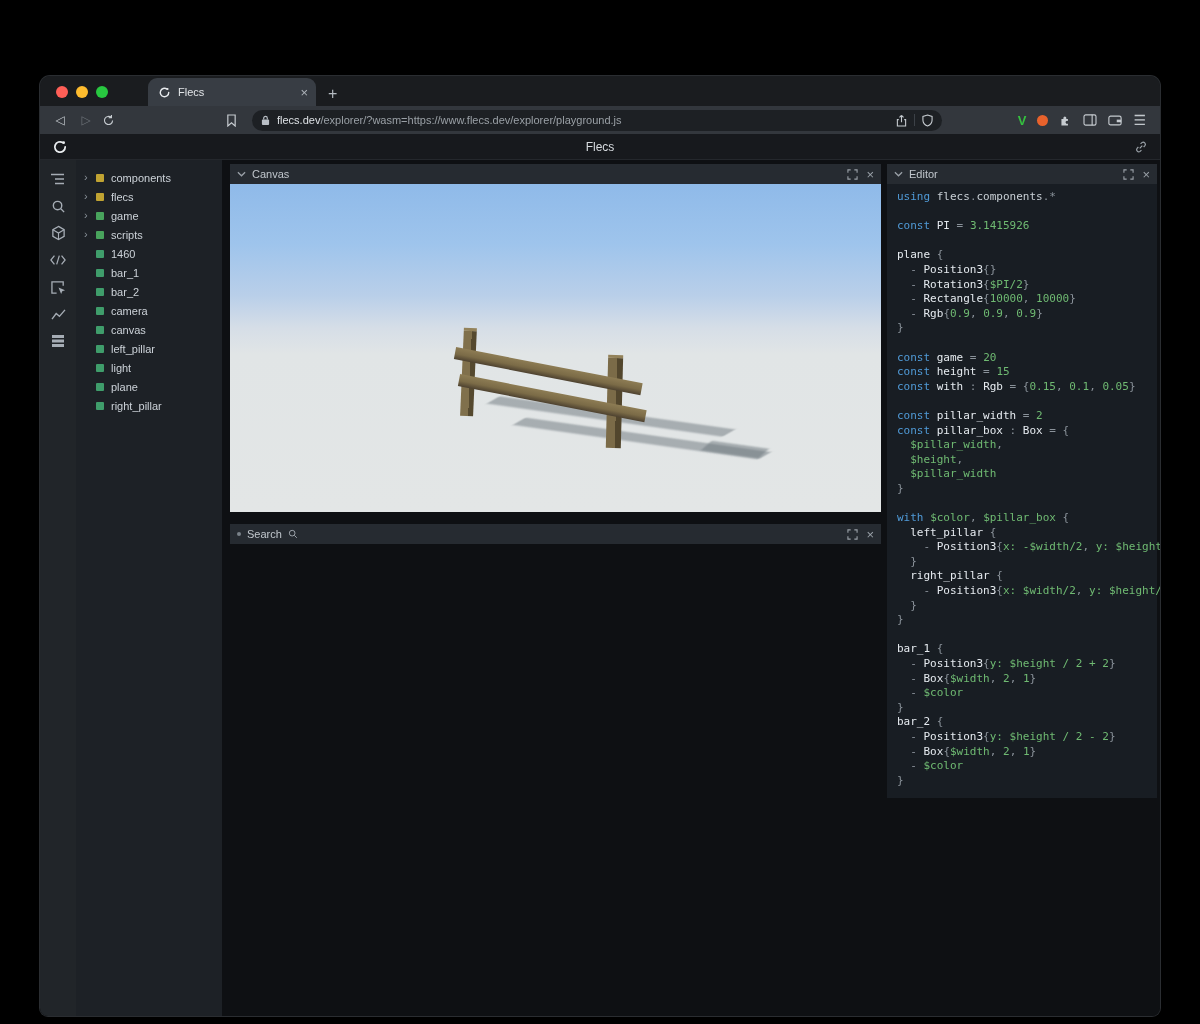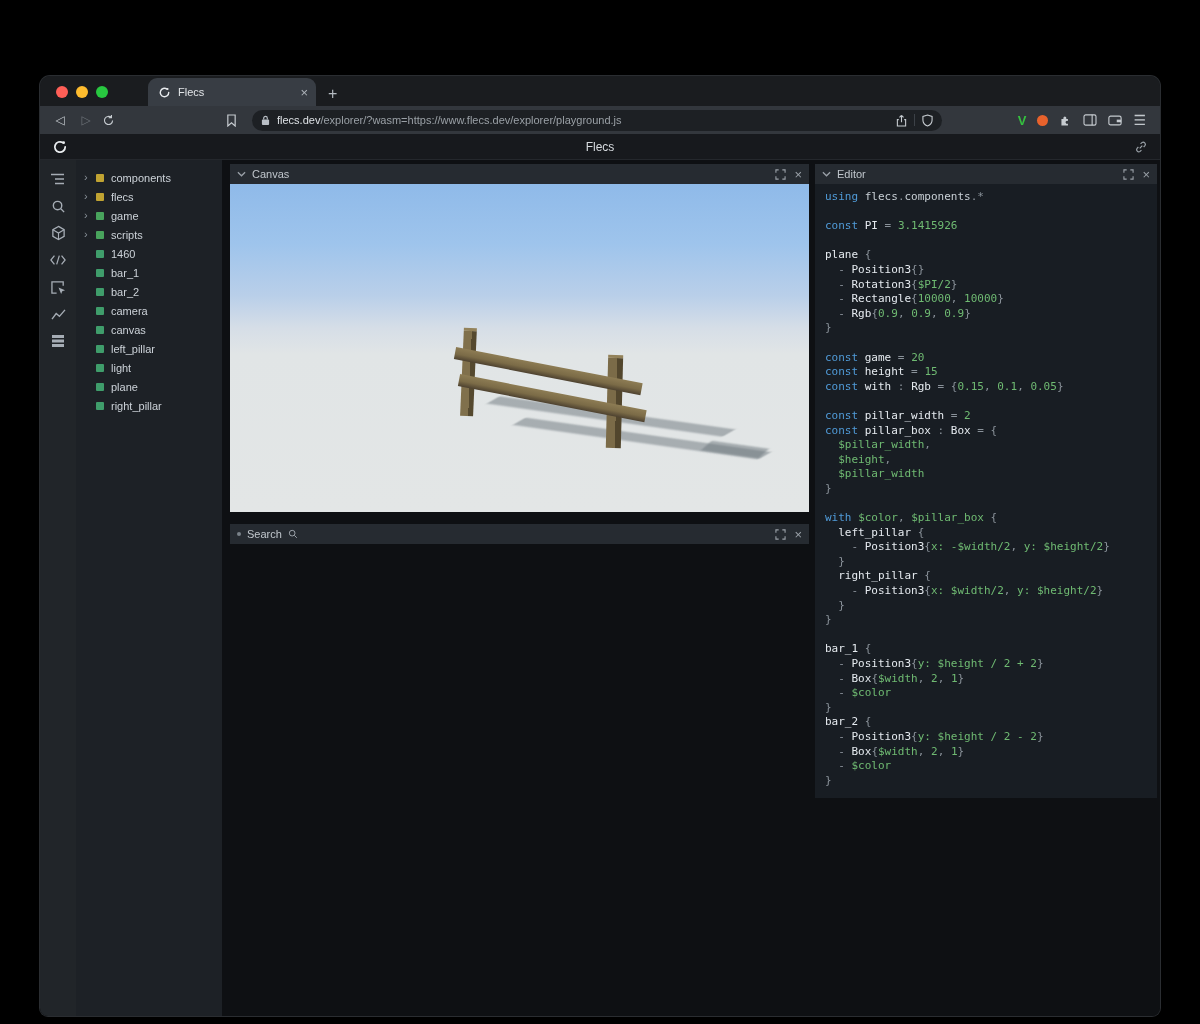--- a/index.html
+++ b/index.html
@@ -78,21 +78,21 @@
     background:linear-gradient(90deg,#80704c 0%,#80704c 62%,#55492f 62%,#55492f 100%); }
   .pillar-right { left:377px; top:171px; width:15px; height:93px; transform:rotate(1.5deg);
     background:linear-gradient(90deg,#7b6b48 0%,#7b6b48 60%,#52462d 60%,#52462d 100%); }
   .bar { position:absolute; width:190px; height:12px; transform-origin:0 50%; transform:rotate(11deg);
     background:linear-gradient(180deg,#8d7c54 0%,#7b6b47 55%,#4e4230 100%); }
   .bar-1 { left:225px; top:163px; } .bar-2 { left:229px; top:190px; }
 
   .search-panel { margin-top:12px; display:flex; flex-direction:column;border-radius:6px; }
   .search-body { flex:1; }
 
-  .editor-col { width:345px; padding:4px 3px 0 0; flex-shrink:0; display:flex; flex-direction:column; }
+  .editor-col { width:273px; padding:4px 3px 0 0; flex-shrink:0; display:flex; flex-direction:column; }
   .editor-panel { background:#181d23; display:flex; flex-direction:column; }
   .editor-code { padding:6px 10px 10px 10px; font-family:"DejaVu Sans Mono", monospace;
     font-size:11px; line-height:14.6px; }
   .code-line { white-space:pre; min-height:14.6px; }
   .tok-kw { color:#509bd8; }
   .tok-b { color:#e6ebf0; font-weight:400; }
   .tok-g { color:#6fba72; }
   .tok-p { color:#8a929a; }
   .tok-d { color:#c9d0d6; }
 

